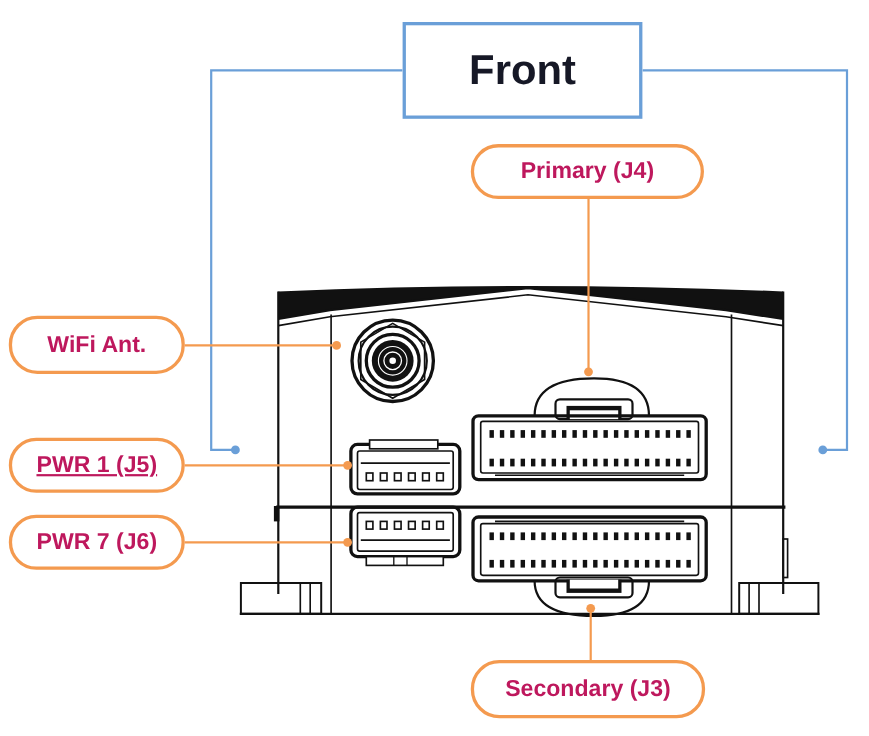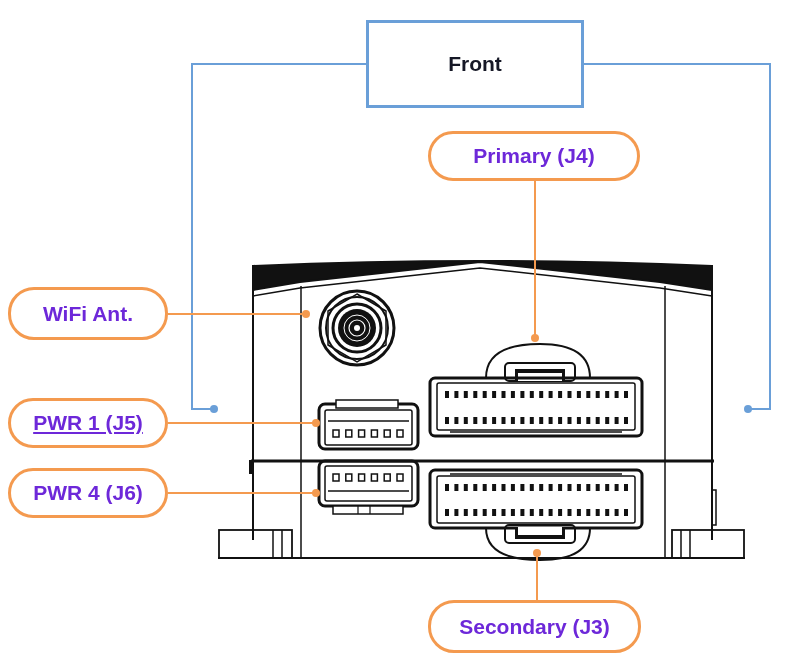--- a/index.html
+++ b/index.html
@@ -2,26 +2,26 @@
 <html><head>
 <meta charset="utf-8">
 <style>
   html, body { margin:0; padding:0; background:#ffffff; }
   body { width:790px; height:669px; position:relative; overflow:hidden; font-family:"Liberation Sans", sans-serif; }
   #diagram { position:absolute; left:0; top:0; }
   .title-box {
     position:absolute; left:366px; top:20px; width:218px; height:88px;
     border:3px solid #6a9fd8; box-sizing:border-box; background:#fff;
     display:flex; align-items:center; justify-content:center;
-    font-weight:bold; font-size:21px; color:#161826;
+    font-weight:bold; font-size:38px; color:#161826;
   }
   .pill {
     position:absolute; box-sizing:border-box; border:3px solid #f49a4f; border-radius:26px;
     background:#fff; display:flex; align-items:center; justify-content:center;
-    font-weight:bold; font-size:21px; color:#6d28d9; white-space:nowrap;
+    font-weight:bold; font-size:21px; color:#be185d; white-space:nowrap;
   }
 </style>
 </head>
 <body>
 
 <svg id="diagram" width="790" height="669" viewBox="0 0 790 669" xmlns="http://www.w3.org/2000/svg">
 
   <g stroke="#6a9fd8" stroke-width="2" fill="none">
     <polyline points="366,64 192,64 192,409 214,409"></polyline>
     <polyline points="584,64 770,64 770,409 748,409"></polyline>
@@ -214,14 +214,14 @@
   <circle cx="316" cy="423" r="4" fill="#f49a4f"></circle>
   <circle cx="316" cy="493" r="4" fill="#f49a4f"></circle>
   <circle cx="537" cy="553" r="4" fill="#f49a4f"></circle>
 </svg>
 
 <div class="title-box">Front</div>
 
 <div class="pill" style="left:428px;top:131px;width:212px;height:50px;">Primary (J4)</div>
 <div class="pill" style="left:8px;top:287px;width:160px;height:53px;">WiFi Ant.</div>
 <div class="pill" style="left:8px;top:398px;width:160px;height:50px;text-decoration:underline;">PWR 1 (J5)</div>
-<div class="pill" style="left:8px;top:468px;width:160px;height:50px;">PWR 4 (J6)</div>
+<div class="pill" style="left:8px;top:468px;width:160px;height:50px;">PWR 7 (J6)</div>
 <div class="pill" style="left:428px;top:600px;width:213px;height:53px;text-align:right;">Secondary (J3)</div>
 
 </body></html>

